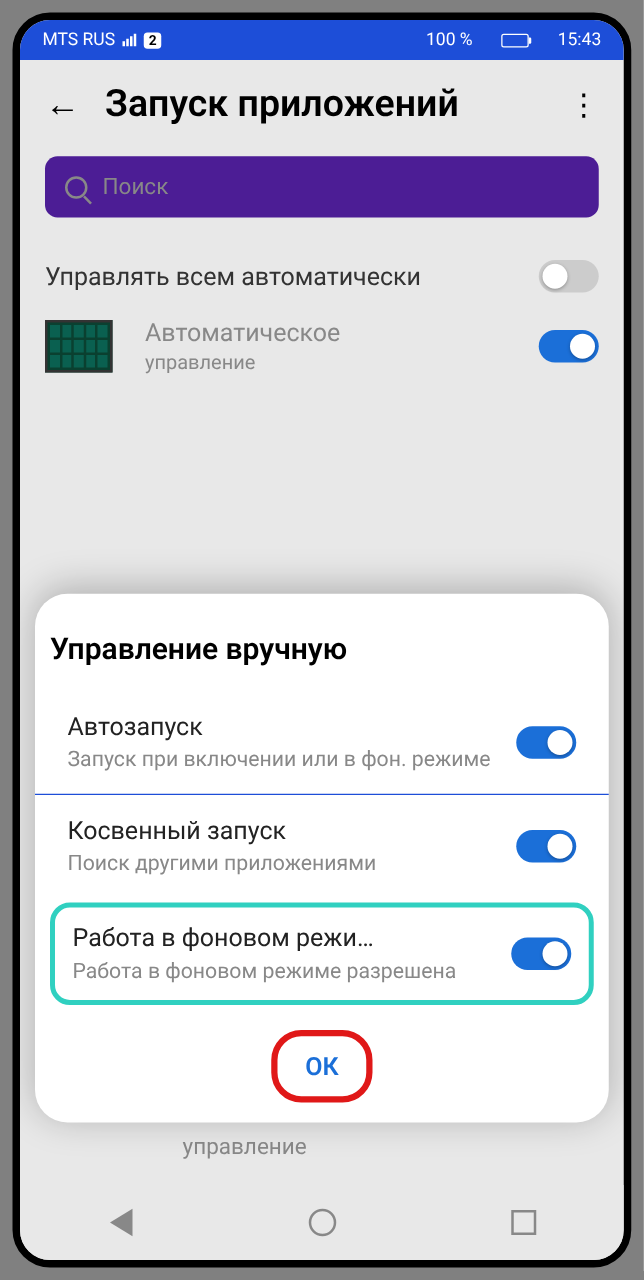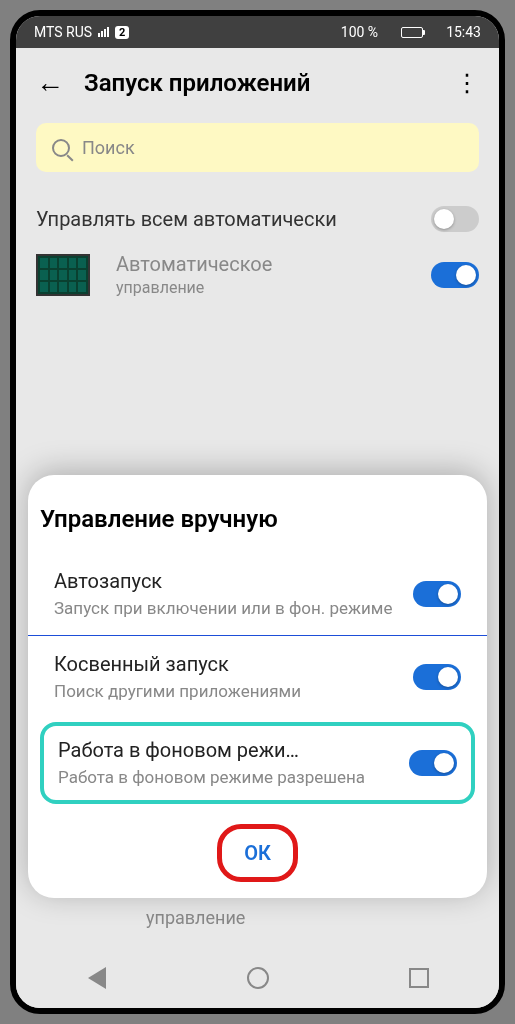--- a/index.html
+++ b/index.html
@@ -1,33 +1,33 @@
 <!DOCTYPE html>
 <html><head>
   <meta charset="utf-8">
   <style>
     * { margin: 0; padding: 0; box-sizing: border-box; font-family: -apple-system, Roboto, Arial, sans-serif; }
     body { width: 515px; height: 1024px; background: #808080; position: relative; overflow: hidden; }
     .phone-frame { position: absolute; top: 10px; left: 10px; right: 10px; bottom: 10px; background: #e8e8e8; border-radius: 30px; border: 6px solid #000; overflow: hidden; }
-    .status-bar { height: 32px; background: #404040; color: #fff; display: flex; align-items: center; justify-content: space-between; padding: 0 18px; font-size: 14px; }
+    .status-bar { height: 32px; background: #1d4ed8; color: #fff; display: flex; align-items: center; justify-content: space-between; padding: 0 18px; font-size: 14px; }
     .status-left { display: flex; align-items: center; gap: 6px; }
     .status-right { display: flex; align-items: center; gap: 23px; }
     .signal-icon { display: inline-flex; align-items: flex-end; gap: 1px; }
     .signal-bar { width: 2px; background: #fff; }
     .sim-badge { background: #fff; color: #000; border-radius: 3px; padding: 0 4px; font-size: 11px; font-weight: bold; }
     .battery-icon { width: 22px; height: 11px; border: 1px solid #fff; border-radius: 2px; position: relative; }
     .battery-icon::after { content: ''; position: absolute; right: -3px; top: 2px; width: 2px; height: 5px; background: #fff; border-radius: 0 1px 1px 0; }
     .battery-fill { width: 100%; height: 100%; background: #fff; }
     
     .header { display: flex; align-items: center; padding: 18px 20px; gap: 20px; }
     .back-arrow { font-size: 28px; cursor: pointer; }
-    .header-title { flex: 1; font-size: 24px; font-weight: 600; }
+    .header-title { flex: 1; font-size: 30px; font-weight: 600; }
     .more-icon { font-size: 24px; cursor: pointer; }
     
-    .search-box { margin: 6px 20px 20px; background: #fef9c3; border-radius: 10px; padding: 14px 16px; display: flex; align-items: center; gap: 12px; color: #888; }
+    .search-box { margin: 6px 20px 20px; background: #4c1d95; border-radius: 10px; padding: 14px 16px; display: flex; align-items: center; gap: 12px; color: #888; }
     .search-icon-glyph { width: 18px; height: 18px; border: 2px solid #888; border-radius: 50%; position: relative; }
     .search-icon-glyph::after { content: ''; position: absolute; width: 8px; height: 2px; background: #888; bottom: -4px; right: -6px; transform: rotate(45deg); }
     
     .setting-row { display: flex; align-items: center; padding: 14px 20px; gap: 26px; }
     .setting-text { flex: 1; }
     .setting-title { font-size: 20px; color: #333; }
     .setting-sub { font-size: 16px; color: #888; margin-top: 2px; }
     .app-icon-placeholder { width: 54px; height: 42px; background: #0a4030; border: 2px solid #333; display: grid; grid-template: repeat(3,1fr)/repeat(5,1fr); gap: 2px; padding: 2px; }
     .app-icon-placeholder > div { background: #0a6050; }
     

